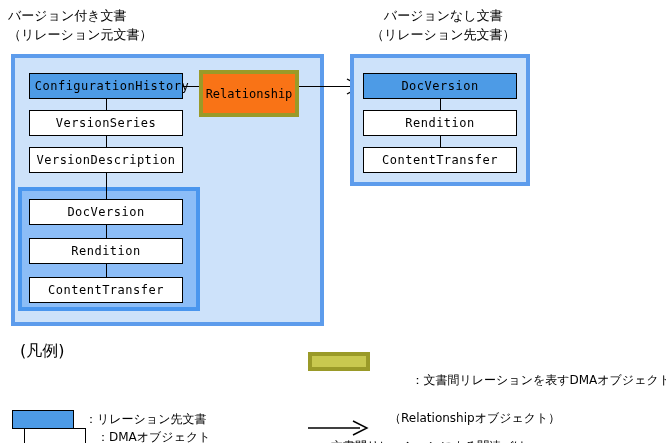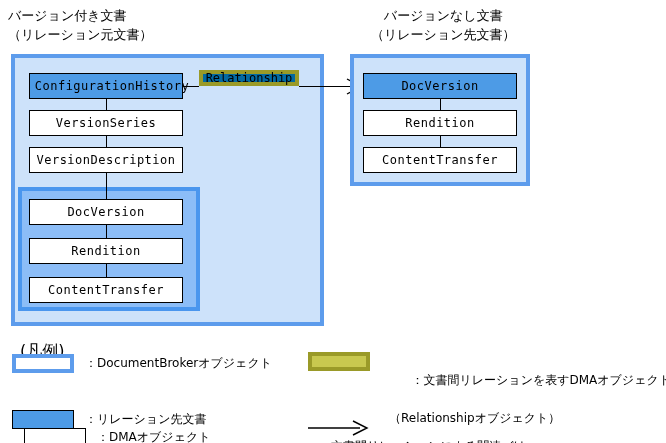--- a/index.html
+++ b/index.html
@@ -87,24 +87,24 @@
   #box-docversion-right      { left: 363px; top: 73px;  width: 154px; }
   #box-rendition-right       { left: 363px; top: 110px; width: 154px; }
   #box-contenttransfer-right { left: 363px; top: 147px; width: 154px; }
 
   
   #box-relationship {
     position: absolute;
     left: 199px;
     top: 70px;
     width: 100px;
-    height: 16px;
+    height: 47px;
     box-sizing: border-box;
     border: 4px solid #9a9a28;
-    background: #0369a1;
+    background: #f97316;
     font-family: "DejaVu Sans Mono", monospace;
     font-size: 12px;
     display: flex;
     align-items: center;
     justify-content: center;
     color: #000;
   }
 
   
   .vline {
@@ -247,24 +247,20 @@
   <div class="vline" id="conn-r1"></div>
   <div class="vline" id="conn-r2"></div>
 
   <div class="objbox top" id="box-docversion-right">DocVersion</div>
   <div class="objbox" id="box-rendition-right">Rendition</div>
   <div class="objbox" id="box-contenttransfer-right">ContentTransfer</div>
 
   <div id="legend">
     <div id="legend-title">(凡例)</div>
 
-    <div class="legend-row" id="legend-row-docbroker">
-      <div class="legend-swatch sw-docbroker"></div>
-      <div class="legend-text">：DocumentBrokerオブジェクト</div>
-    </div>
 
     <div class="legend-row" id="legend-row-dma">
       <div class="legend-swatch sw-dma"></div>
       <div class="legend-text">：DMAオブジェクト</div>
     </div>
 
     <div class="legend-row" id="legend-row-top">
       <div class="legend-swatch sw-top"></div>
       <div class="legend-text">：リレーション先文書</div>
     </div>

